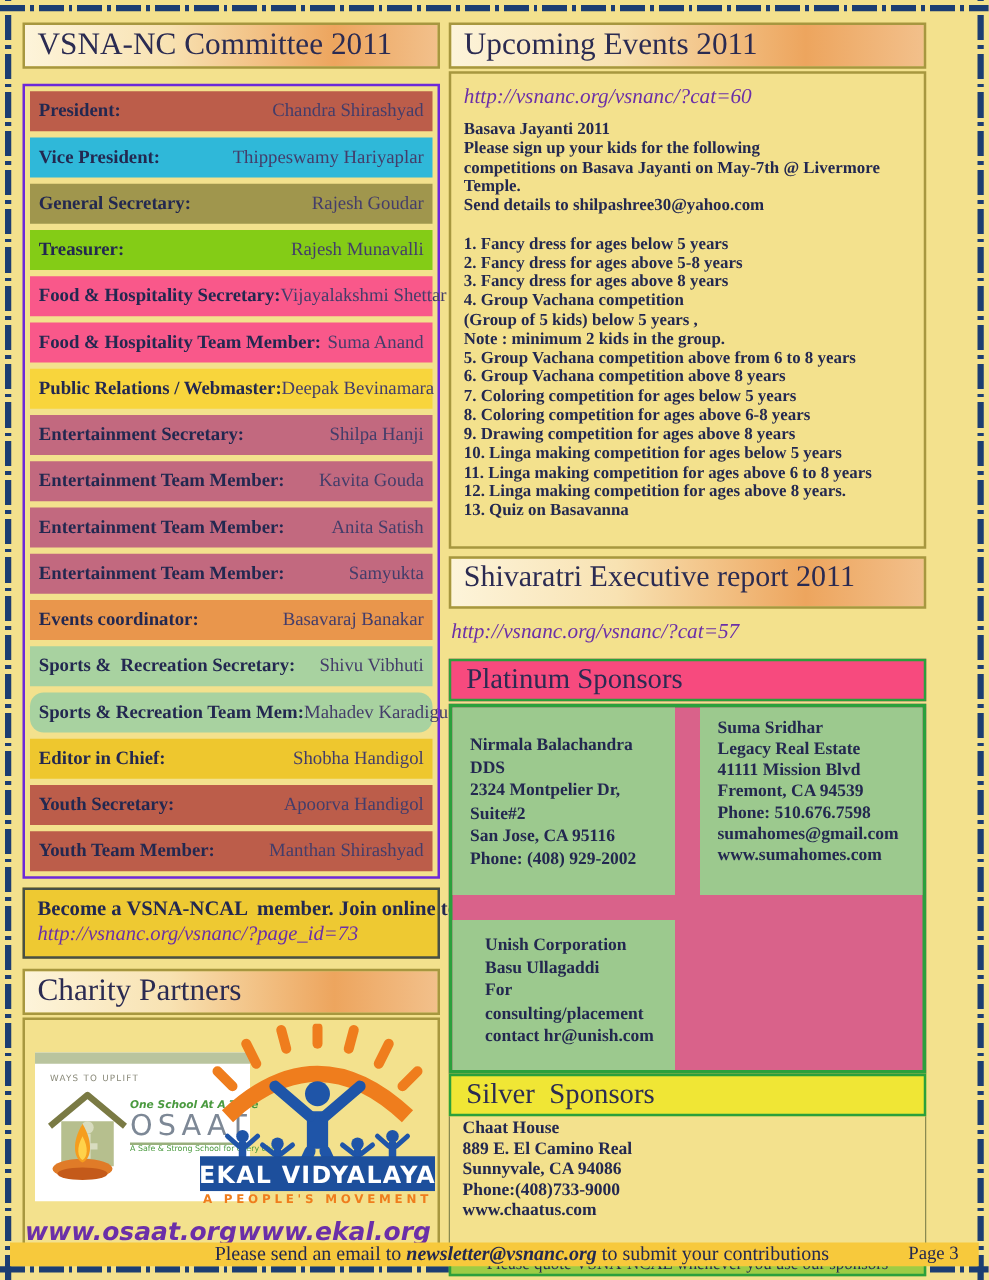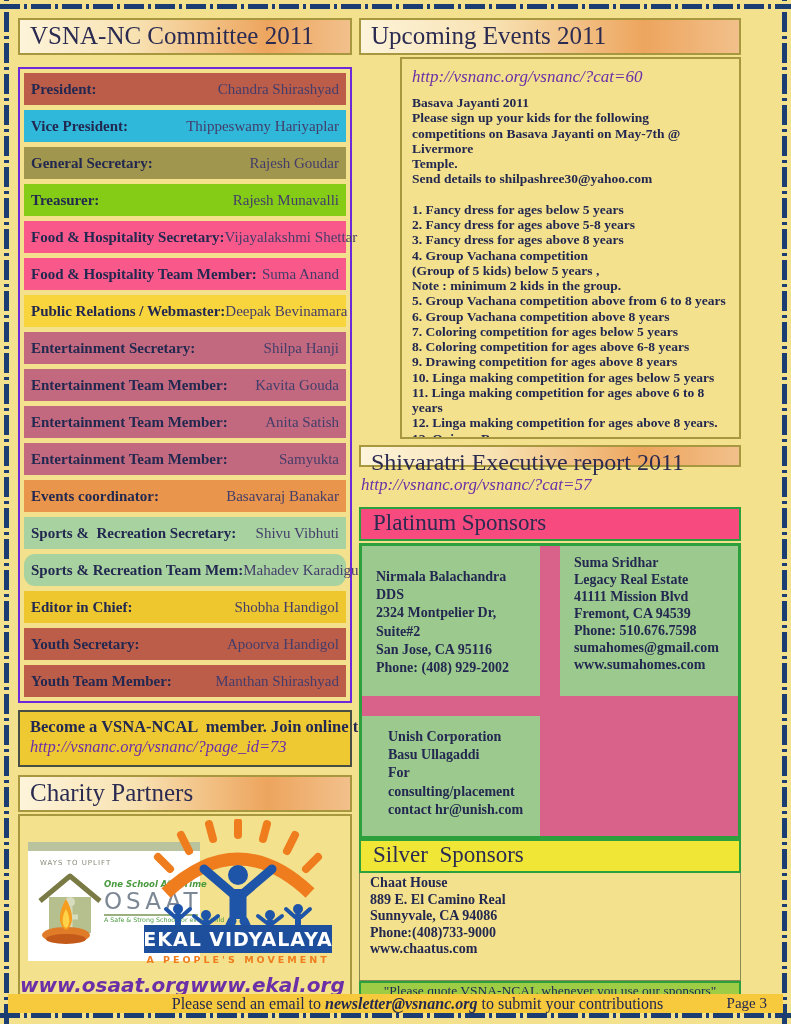--- a/index.html
+++ b/index.html
@@ -37,31 +37,31 @@
 
   
   .charity-box{margin-top:2px;box-sizing:border-box;border:2px solid #a7973f;height:188px;position:relative;}
   .osaat-card{position:absolute;left:8px;top:26px;width:172px;height:110px;background:#ffffff;border-top:9px solid #b9c49e;}
   .osaat-ways{position:absolute;left:12px;top:8px;font-family:"DejaVu Sans",sans-serif;font-size:7px;color:#8a8a7a;letter-spacing:1px;}
   .osaat-house{position:absolute;left:8px;top:18px;}
   .osaat-text{position:absolute;left:76px;top:28px;width:94px;}
   .osaat-school{color:#4a9a3f;font-style:italic;font-size:8.5px;font-weight:bold;font-family:"DejaVu Sans",sans-serif;white-space:nowrap;}
   .osaat-name{color:#7d8896;font-size:23px;letter-spacing:4px;font-family:"DejaVu Sans",sans-serif;border-bottom:2px solid #9ab07e;line-height:1.1;}
   .osaat-tag{color:#4a9a3f;font-size:6.3px;font-family:"DejaVu Sans",sans-serif;white-space:nowrap;}
-  .ekal{position:absolute;right:18px;top:3px;width:188px;display:flex;flex-direction:column;align-items:center;}
+  .ekal{position:absolute;right:2px;top:3px;width:188px;display:flex;flex-direction:column;align-items:center;}
   .ekal-movement{font-family:"DejaVu Sans",sans-serif;font-weight:bold;font-size:9.5px;letter-spacing:3px;color:#ef7d1d;margin-top:1px;white-space:nowrap;}
   .charity-links{position:absolute;bottom:3px;left:0;right:0;display:flex;}
   .charity-links div{width:50%;text-align:center;}
   .charity-links .link{font-family:"DejaVu Sans",sans-serif;font-size:20px;font-weight:bold;}
 
   
-  .events-box{margin-top:2px;box-sizing:border-box;border:2px solid #a7973f;height:382px;padding:6px 10px;overflow:hidden;margin-left:41px;}
+  .events-box{margin-top:2px;box-sizing:border-box;border:2px solid #a7973f;height:382px;padding:6px 10px;overflow:hidden;}
   .events-box .link{display:block;font-size:17px;margin:2px 0 8px;}
   .events-body{font-weight:bold;color:#232850;font-size:13.5px;line-height:1.13;white-space:pre-line;}
-  .shiva-hdr{margin-top:6px;height:22px;font-size:24px;}
+  .shiva-hdr{margin-top:6px;height:42px;font-size:24px;}
   .shiva-link{height:40px;box-sizing:border-box;padding:8px 2px;}
   .shiva-link .link{font-size:17px;}
 
   .plat-bar{box-sizing:border-box;height:34px;border:2px solid #2ba03c;background:#f74a7e;color:#2b2b52;font-size:23px;padding:1px 12px;}
   .grid{margin-top:2px;box-sizing:border-box;border:3px solid #2ba03c;background:#d9628a;height:296px;
         display:grid;grid-template-columns:1fr 1fr;grid-template-rows:150px 1fr;gap:20px;}
   .cell{background:#9cc98e;padding:22px 6px 4px 14px;font-weight:bold;color:#232850;font-size:14px;line-height:1.3;white-space:pre-line;overflow:hidden;}
   .cell.c2{padding-left:26px;}
   .cell.c3{padding-top:8px;line-height:1.22;}
   .cell.c4{padding-top:12px;padding-left:26px;}

